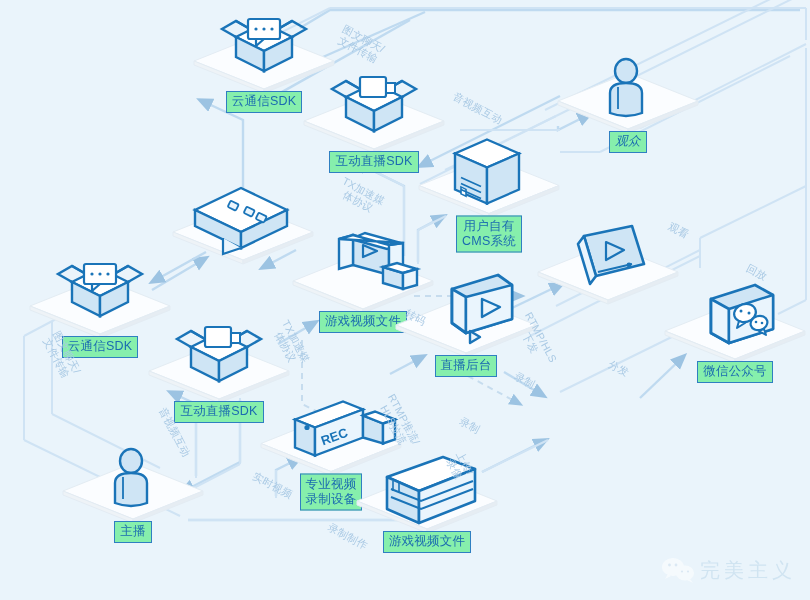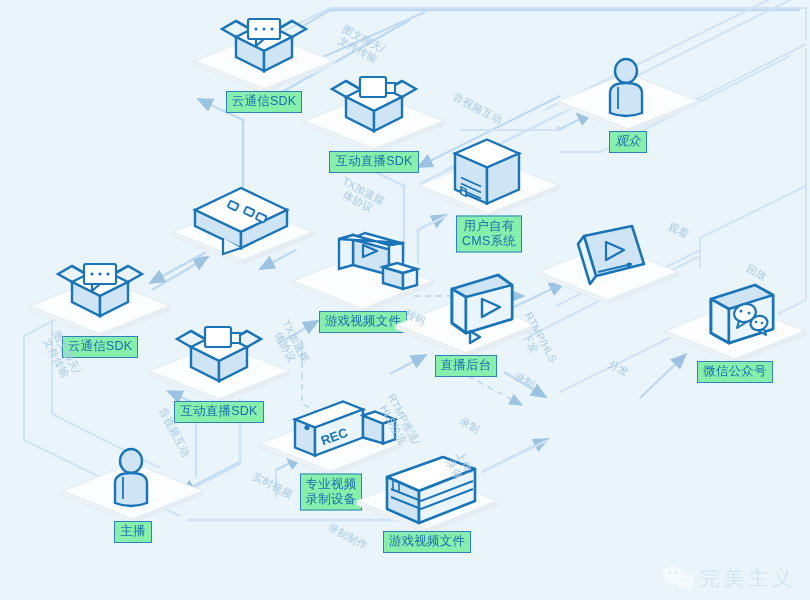--- a/index.html
+++ b/index.html
@@ -60,21 +60,21 @@
     line-height: 12px;
     white-space: pre;
     transform-origin: 50% 50%;
     letter-spacing: 0.3px;
     text-align: center;
     pointer-events: none;
   }
   .watermark {
     position: absolute;
     right: 14px;
-    bottom: 8px;
+    bottom: 16px;
     display: flex;
     gap: 5px;
     opacity: 0.55;
   }
   .watermark .wm-text {
     color: #bcd7ea;
     font-size: 20px;
     letter-spacing: 4px;
   }
 </style>

